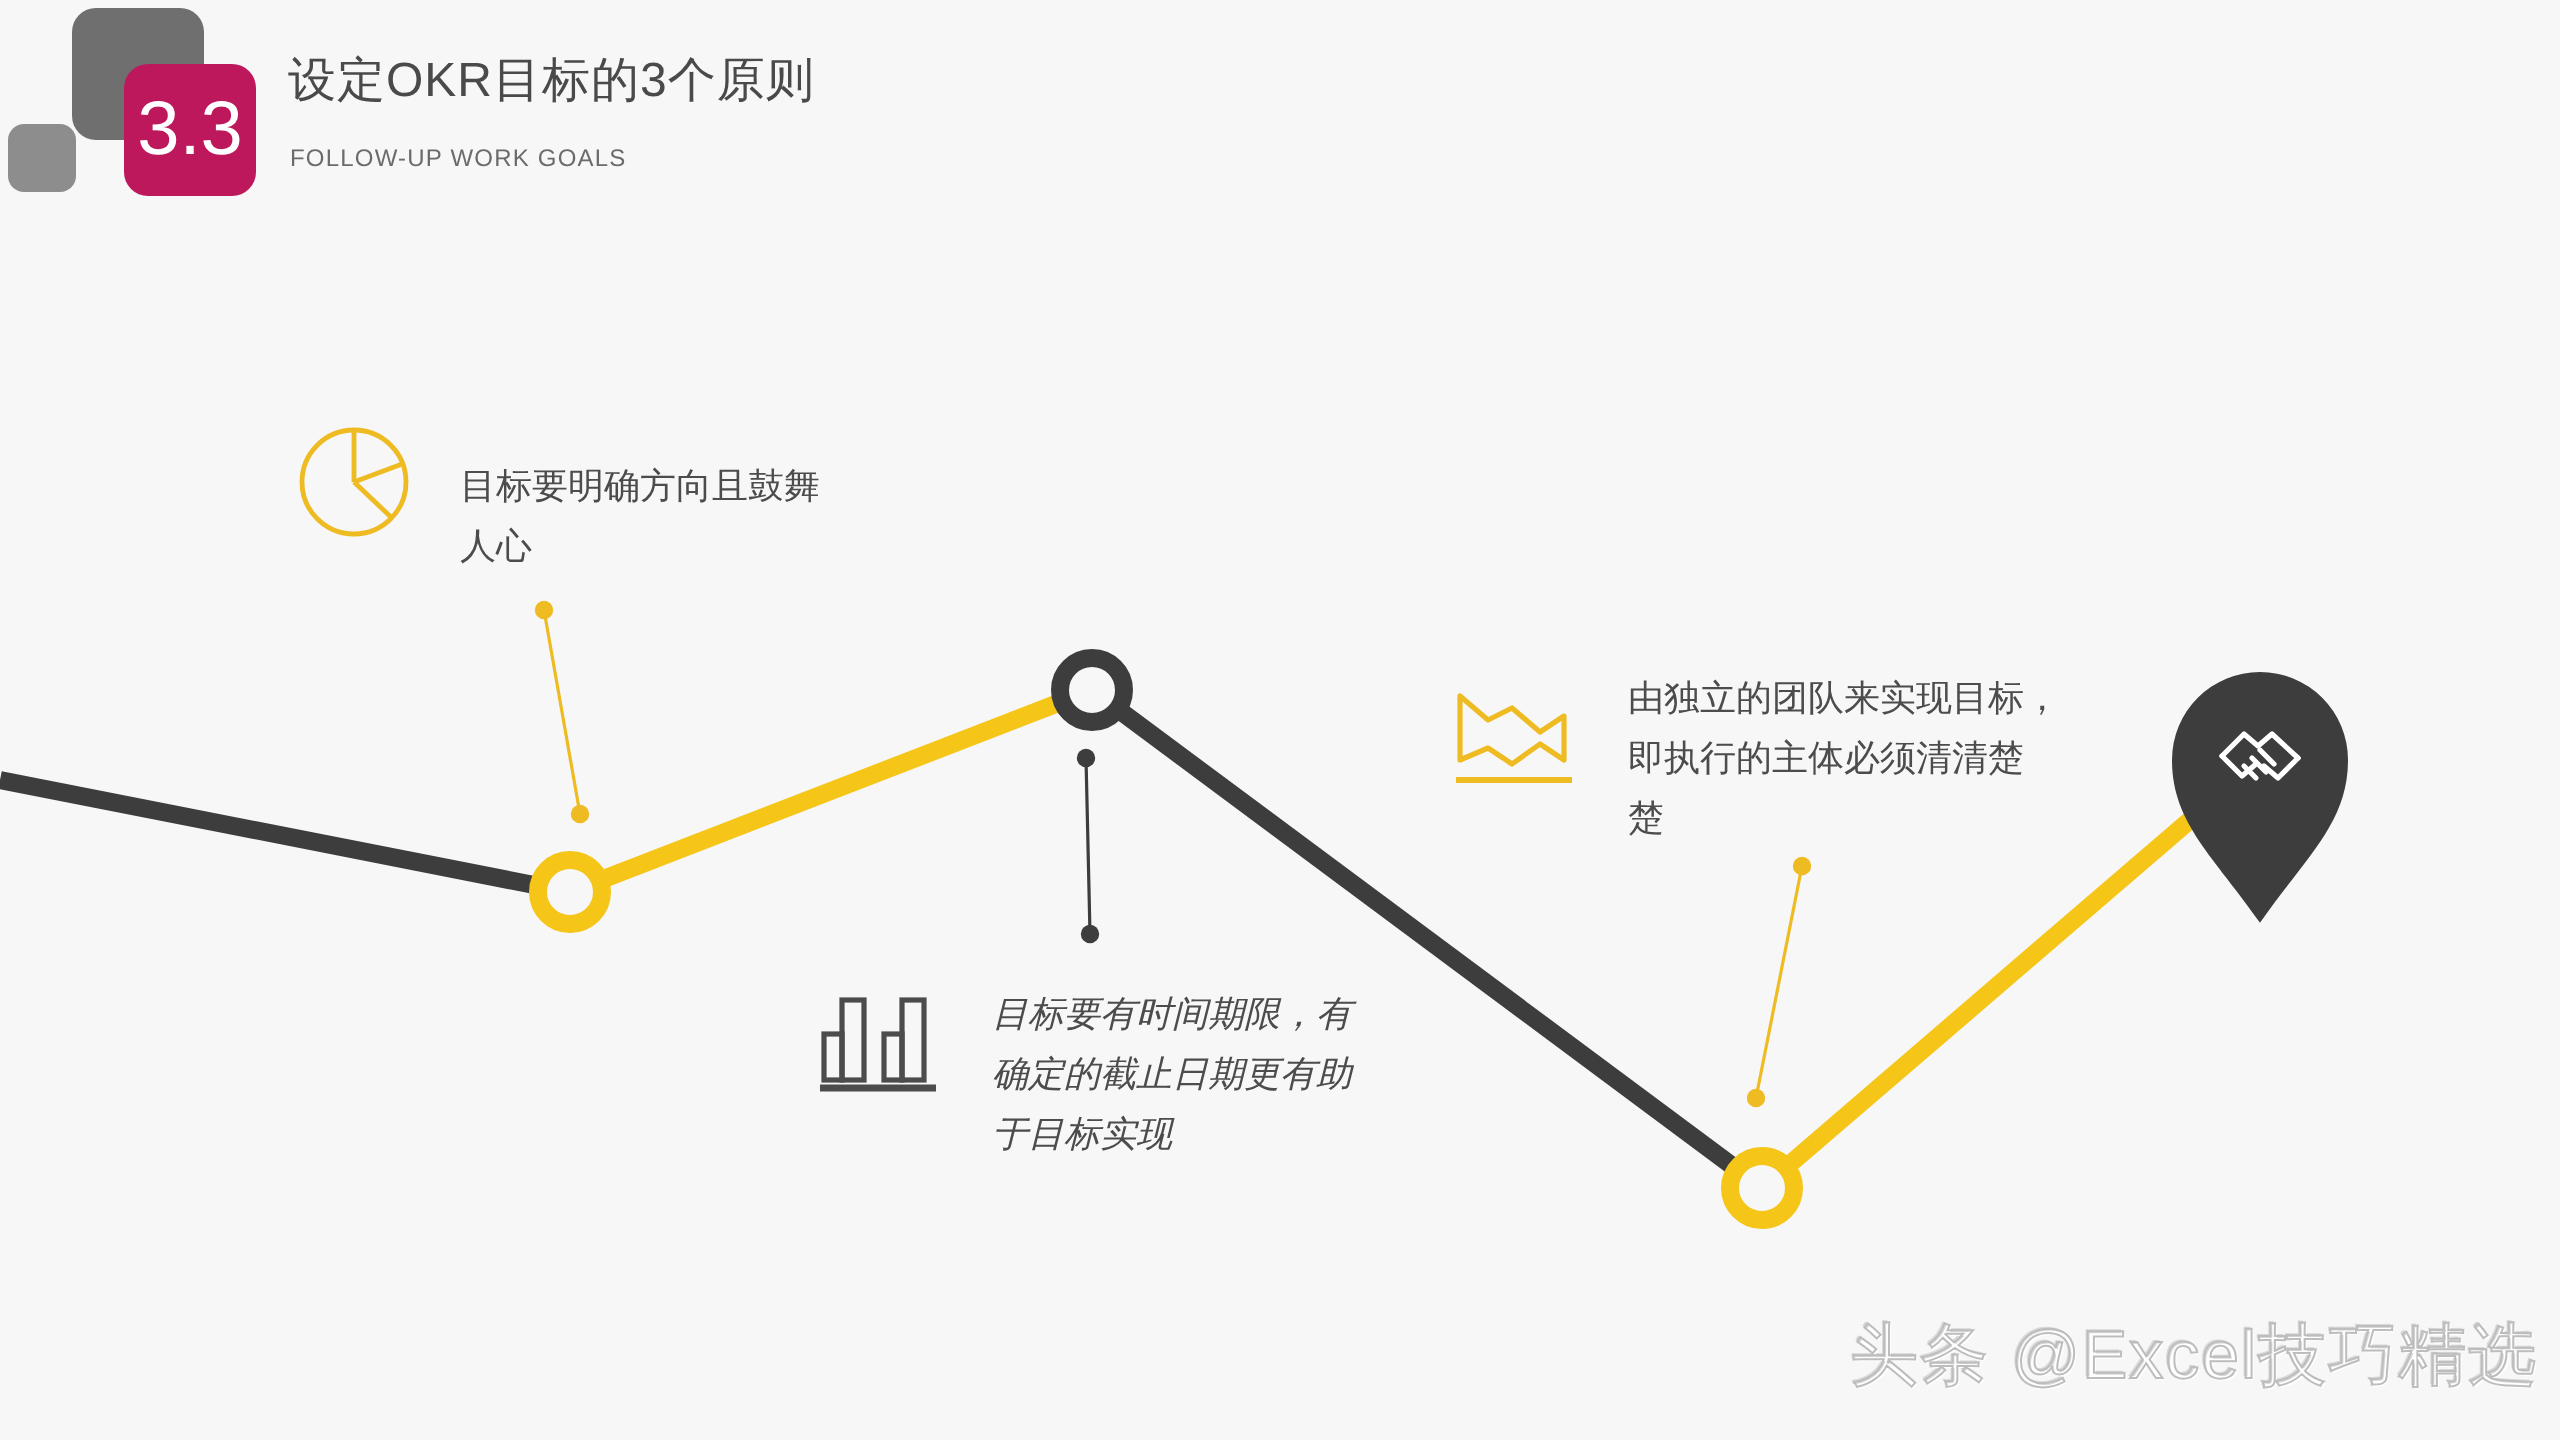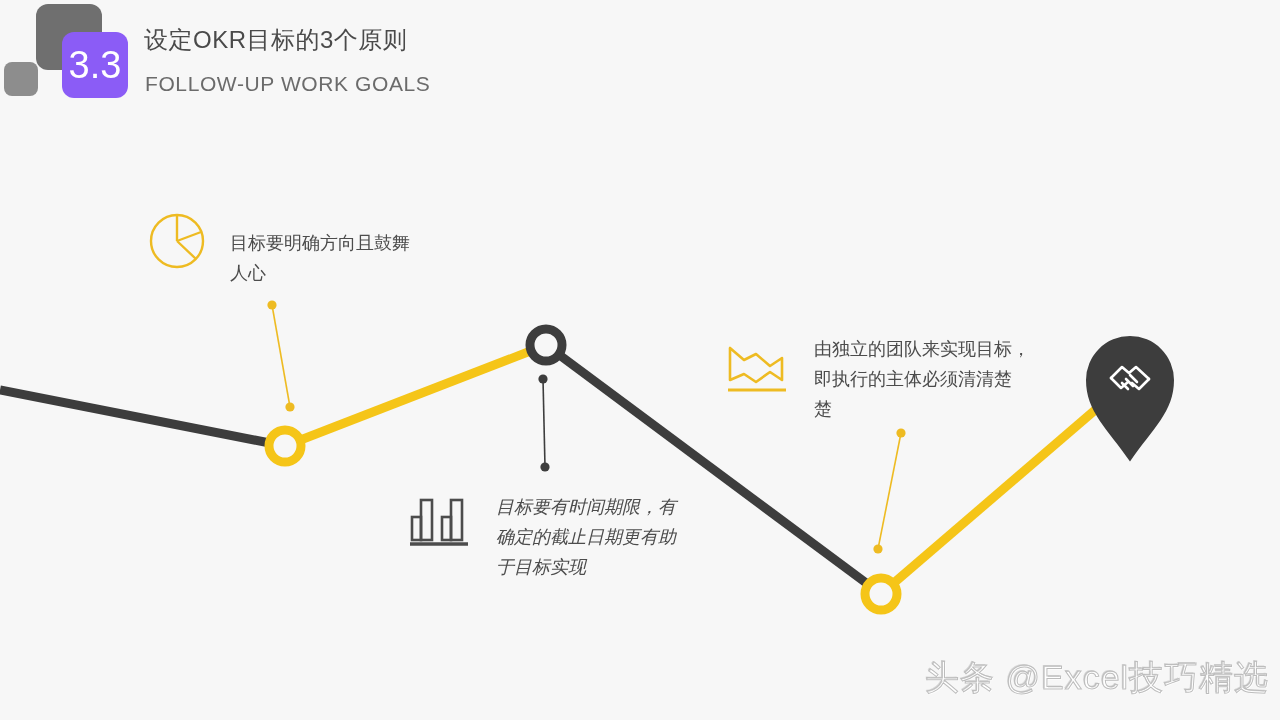--- a/index.html
+++ b/index.html
@@ -8,26 +8,26 @@
     background:#f7f7f7;
     font-family:"Liberation Sans","DejaVu Sans",sans-serif;
     overflow:hidden;position:relative;
   }
   #stage{position:absolute;left:0;top:0;width:1280px;height:720px;}
 
   
   .hdr-sq{position:absolute;border-radius:10px;}
   #sq-small{left:4px;top:62px;width:34px;height:34px;background:#8d8d8d;border-radius:8px;}
   #sq-mid{left:36px;top:4px;width:66px;height:66px;background:#6f6f6f;border-radius:12px;}
-  #sq-num{left:62px;top:32px;width:66px;height:66px;background:#8b5cf6;border-radius:12px;
+  #sq-num{left:62px;top:32px;width:66px;height:66px;background:#be185d;border-radius:12px;
           display:flex;align-items:center;justify-content:center;}
   #sq-num span{color:#fff;font-size:38px;line-height:1;font-weight:400;letter-spacing:0px;}
   #hdr-title{position:absolute;left:144px;top:24px;font-size:24px;color:#4a4a4a;
              letter-spacing:0.5px;white-space:nowrap;}
-  #hdr-sub{position:absolute;left:145px;top:72px;font-size:21px;color:#6b6b6b;
+  #hdr-sub{position:absolute;left:145px;top:72px;font-size:12px;color:#6b6b6b;
            letter-spacing:0.6px;white-space:nowrap;}
 
   
   #chart{position:absolute;left:0;top:0;width:1280px;height:720px;}
 
   
   .ann{position:absolute;display:flex;align-items:flex-start;}
   .ann .ico{flex:0 0 auto;}
   .ann .txt{font-size:18px;line-height:30px;color:#4c4c4c;white-space:pre-line;}
 

